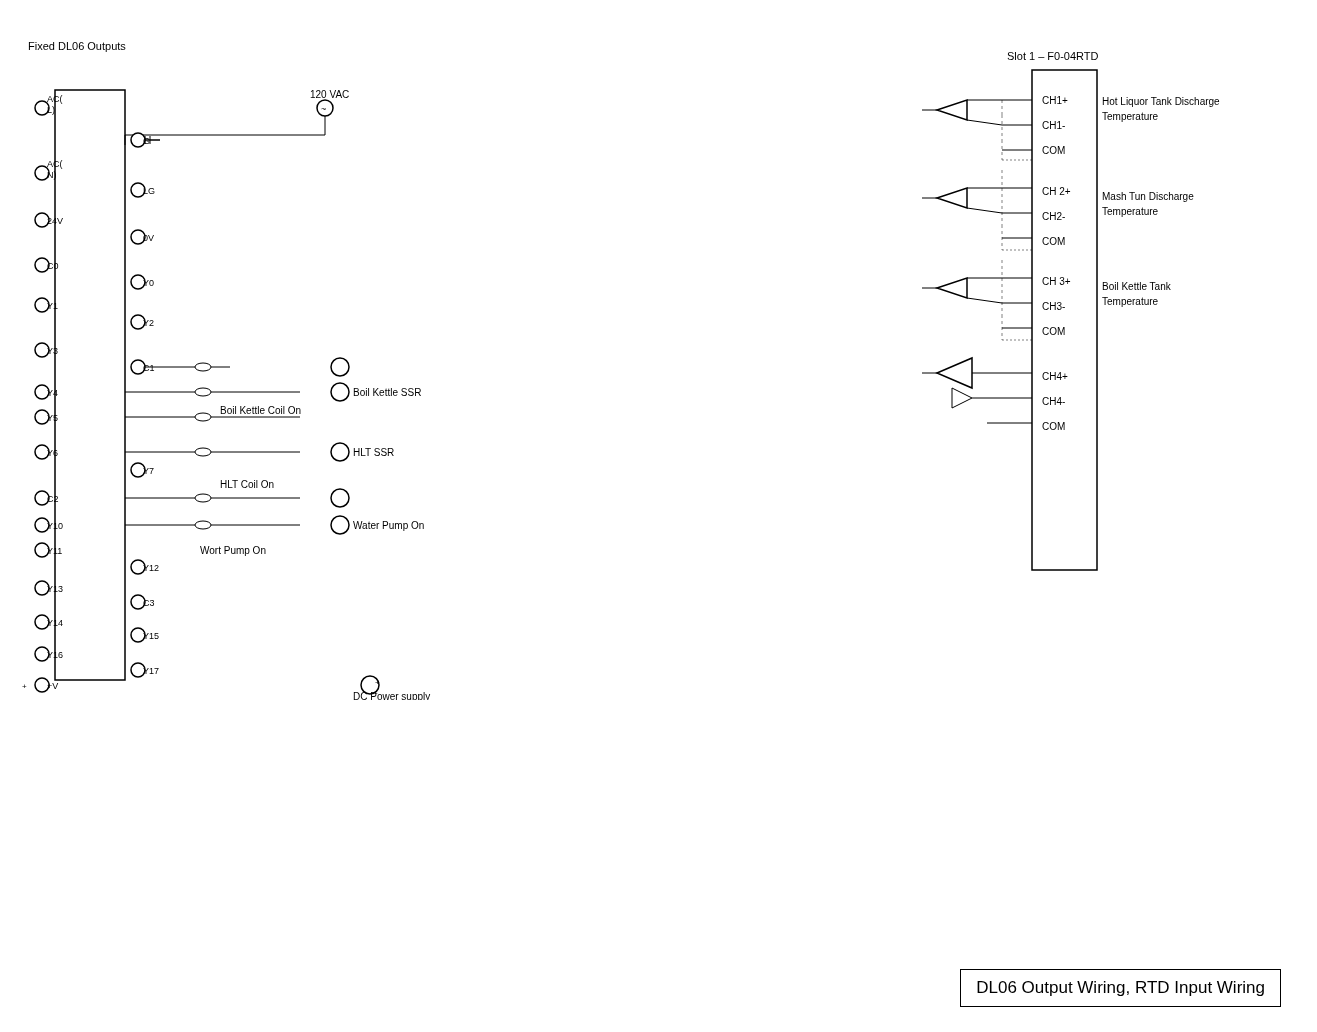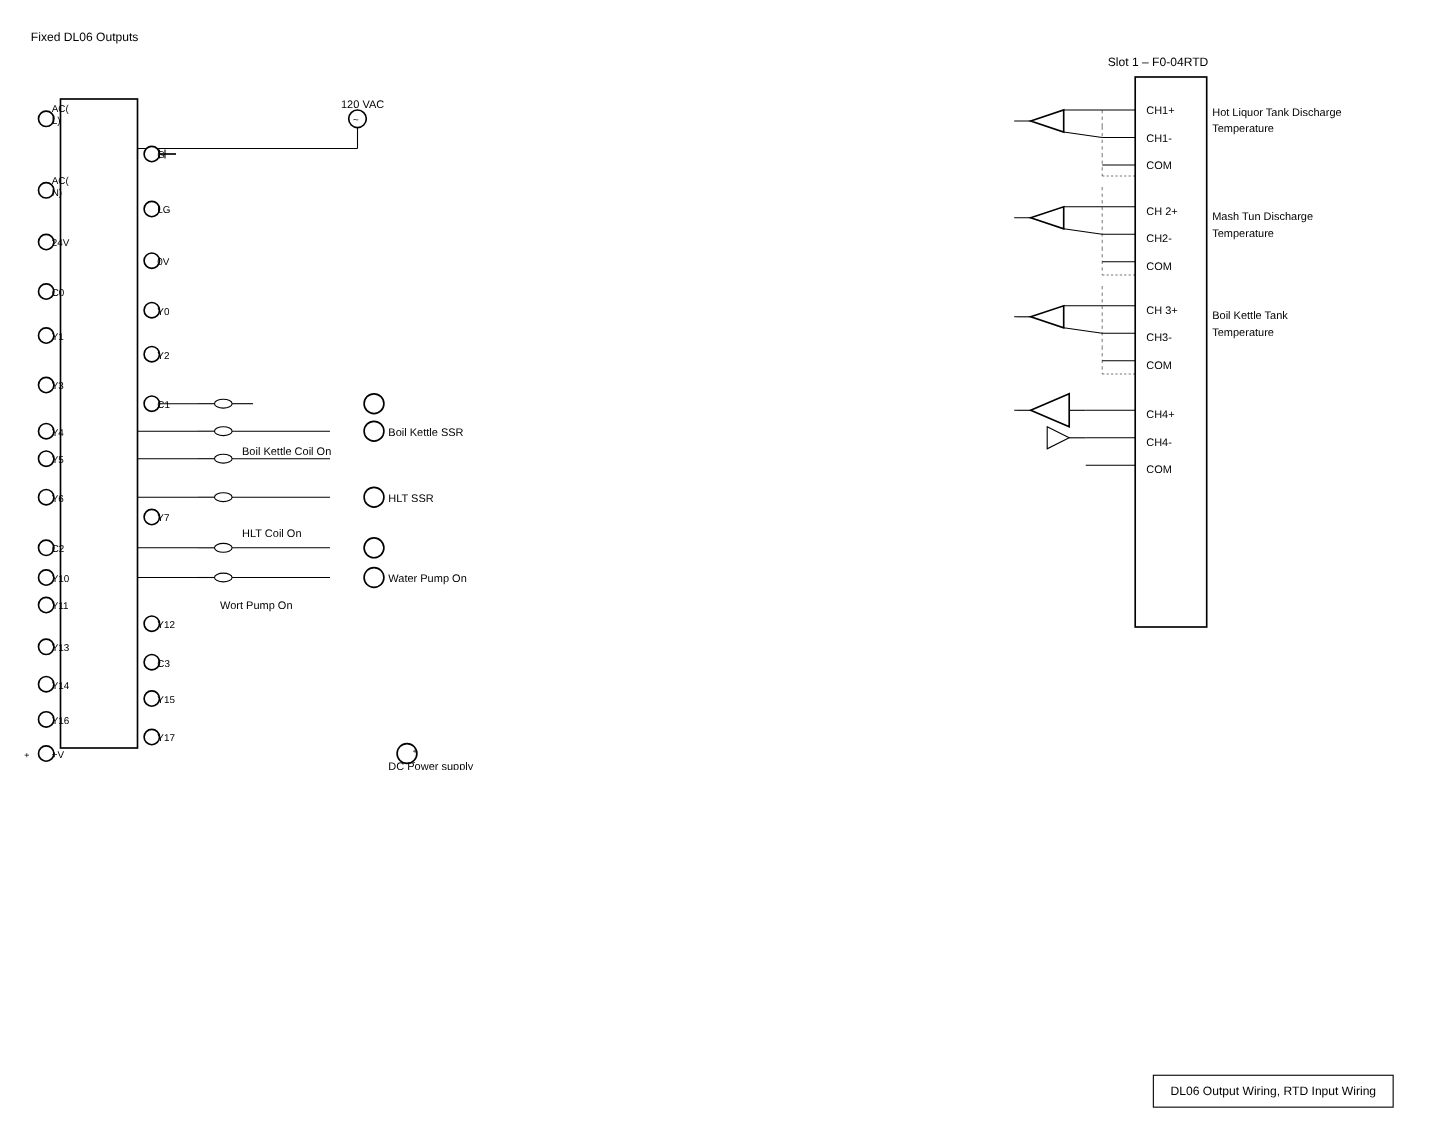--- a/index.html
+++ b/index.html
@@ -9,21 +9,21 @@
       font-size: 11px;
       color: #000;
       width: 1317px;
       height: 1032px;
       overflow: hidden;
       position: relative;
     }
 
     .page-title {
       position: absolute;
-      top: 28px;
+      top: 40px;
       left: 28px;
       font-size: 11px;
     }
 
     
     .title-box {
       position: absolute;
       bottom: 25px;
       right: 50px;
       border: 1.5px solid #000;
@@ -268,13 +268,13 @@
   <line x1="195" y1="383" x2="150" y2="383" stroke="black" stroke-width="1"></line>
 
   <polygon points="100,333 135,318 135,348" fill="none" stroke="black" stroke-width="1.5"></polygon>
   <polygon points="115,348 135,358 115,368" fill="none" stroke="black" stroke-width="1"></polygon>
   <line x1="135" y1="333" x2="150" y2="333" stroke="black" stroke-width="1"></line>
   <line x1="135" y1="358" x2="150" y2="358" stroke="black" stroke-width="1"></line>
   <line x1="100" y1="333" x2="85" y2="333" stroke="black" stroke-width="1"></line>
 
 </svg>
 
-<div class="title-box" style="position:absolute; bottom:25px; right:50px; border: 1.5px solid #000; padding:8px 15px; font-size:11px; font-family:Arial;margin-top:13px;">DL06 Output Wiring, RTD Input Wiring</div>
+<div class="title-box" style="position:absolute; bottom:25px; right:36px; border: 1.5px solid #000; padding:8px 15px; font-size:17px; font-family:Arial;margin-top:13px;">DL06 Output Wiring, RTD Input Wiring</div>
 
 </body></html>

